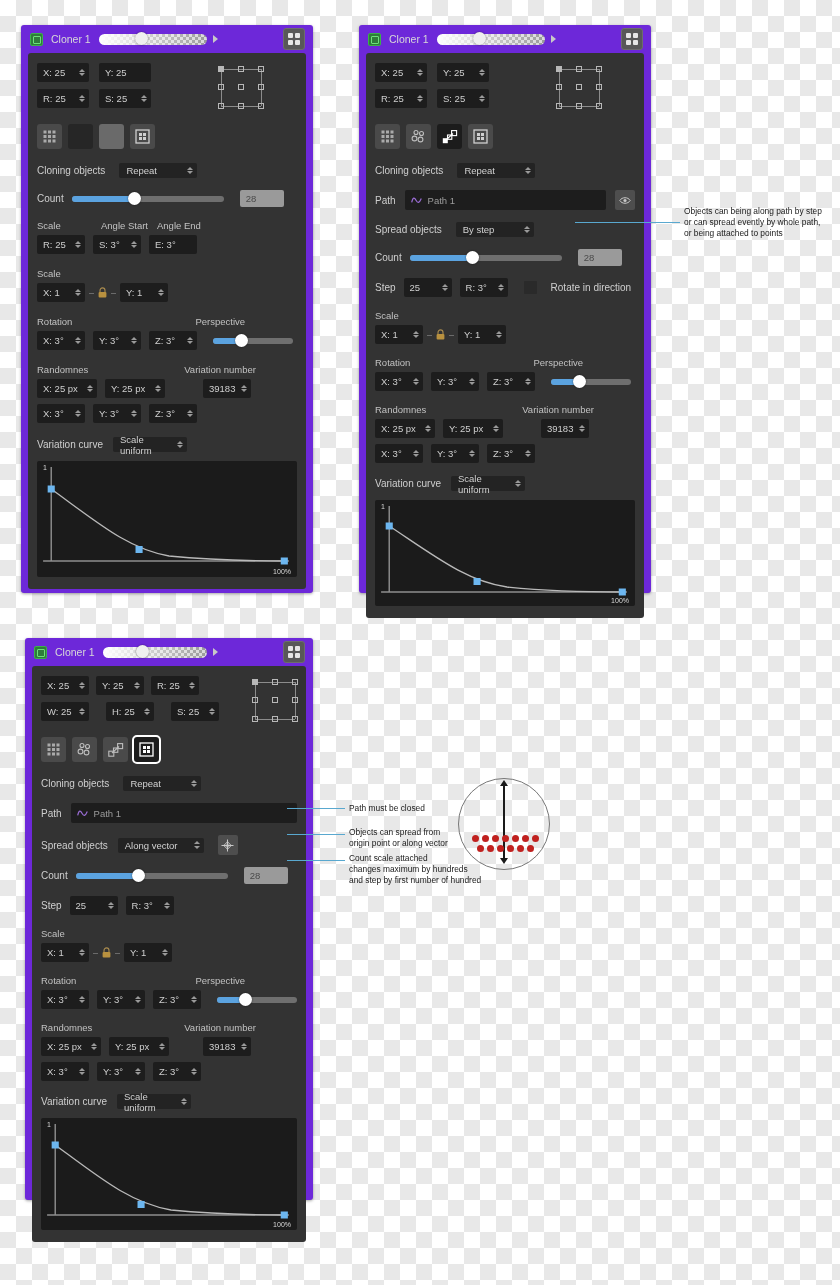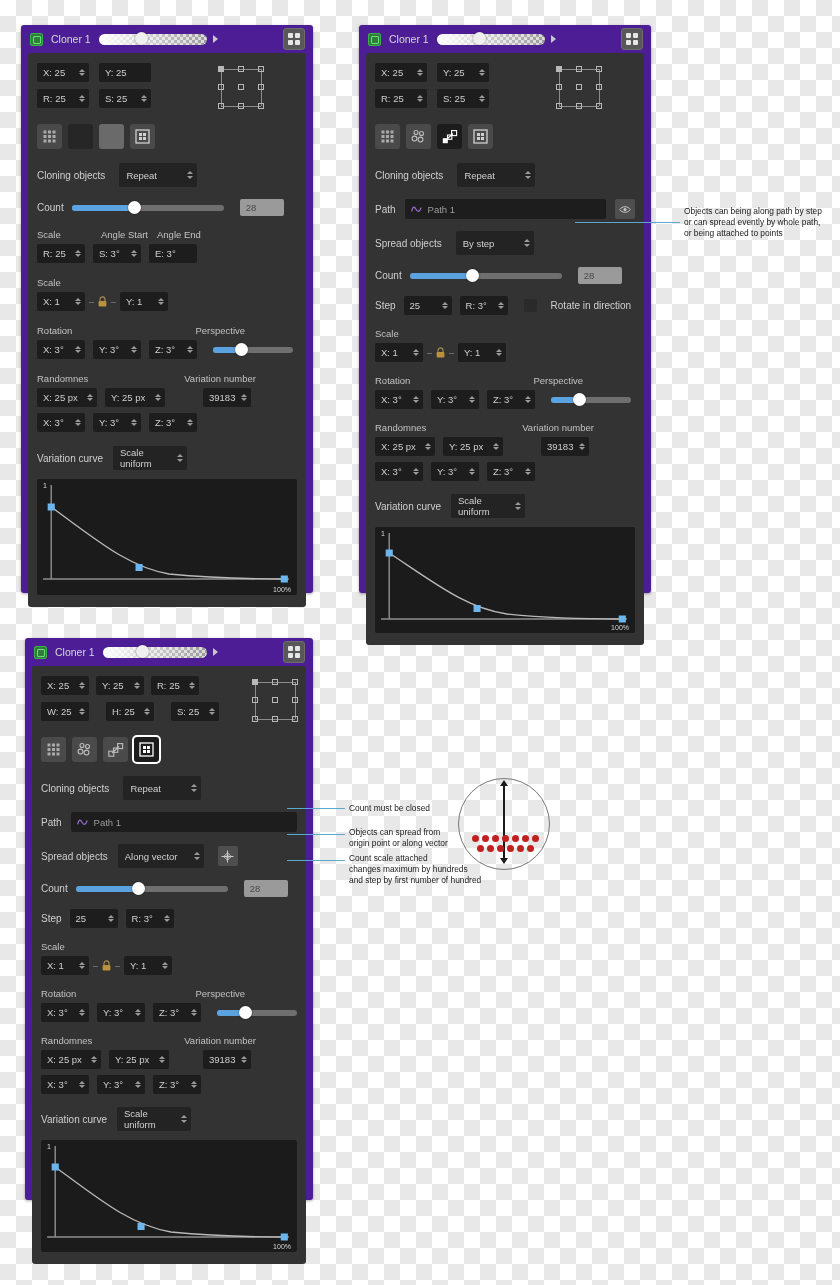--- a/index.html
+++ b/index.html
@@ -13,21 +13,21 @@
       linear-gradient(45deg, #e8e8e8 25%, transparent 25%, transparent 75%, #e8e8e8 75%);
     background-size: 32px 32px;
     background-position: 0 0, 16px 16px;
     position: relative;
     overflow: hidden;
   }
 
   
   .panel {
     position: absolute;
-    background: #4c1d95;
+    background: #6d28d9;
     border-radius: 3px;
     box-shadow: 0 1px 3px rgba(0,0,0,0.35);
   }
   .panel-header {
     height: 28px;
     display: flex;
     align-items: center;
     padding: 0 8px 0 9px;
     gap: 8px;
   }
@@ -172,21 +172,21 @@
   .mode.dark { background: #262626; }
   .mode.plain { background: #6a6a6a; }
   .mode.active { background: #1c1c1c; }
   .mode.sel { background:#1c1c1c; outline: 2px solid #ffffff; }
   .mode svg { display:block; }
 
   
   .select {
     background: #232323;
     border-radius: 2px;
-    height: 24px;
+    height: 15px;
     display: flex;
     align-items: center;
     padding: 0 4px 0 7px;
     color: #d2d2d2;
     font-size: 9.5px;
   }
 
   
   .slider { position: relative; height: 10px; flex: 1 1 auto; }
   .slider .trk {
@@ -1219,21 +1219,21 @@
         <path d="M14,27 C58,60 88,85 128,92 C168,96 206,97 240,97" fill="none" stroke="#b9b9b9" stroke-width="1.3"></path>
         <rect x="10.5" y="23.5" width="7" height="7" fill="#6cb6ef"></rect>
         <rect x="95" y="83" width="7" height="7" fill="#6cb6ef"></rect>
         <rect x="236" y="93.5" width="7" height="7" fill="#6cb6ef"></rect>
       </svg>
     </div>
   </div>
 </div>
 
 <div class="conn" style="left:287px; top:808px; width:58px;"></div>
-<div class="anno" style="left:349px; top:803px; width:160px;">Count must be closed</div>
+<div class="anno" style="left:349px; top:803px; width:160px;">Path must be closed</div>
 
 <div class="conn" style="left:287px; top:834px; width:58px;"></div>
 <div class="anno" style="left:349px; top:827px; width:160px;">Objects can spread from
 origin point or along vector</div>
 
 <div class="conn" style="left:287px; top:860px; width:58px;"></div>
 <div class="anno" style="left:349px; top:853px; width:175px;">Count scale attached
 changes maximum by hundreds
 and step by first number of hundred</div>
 

